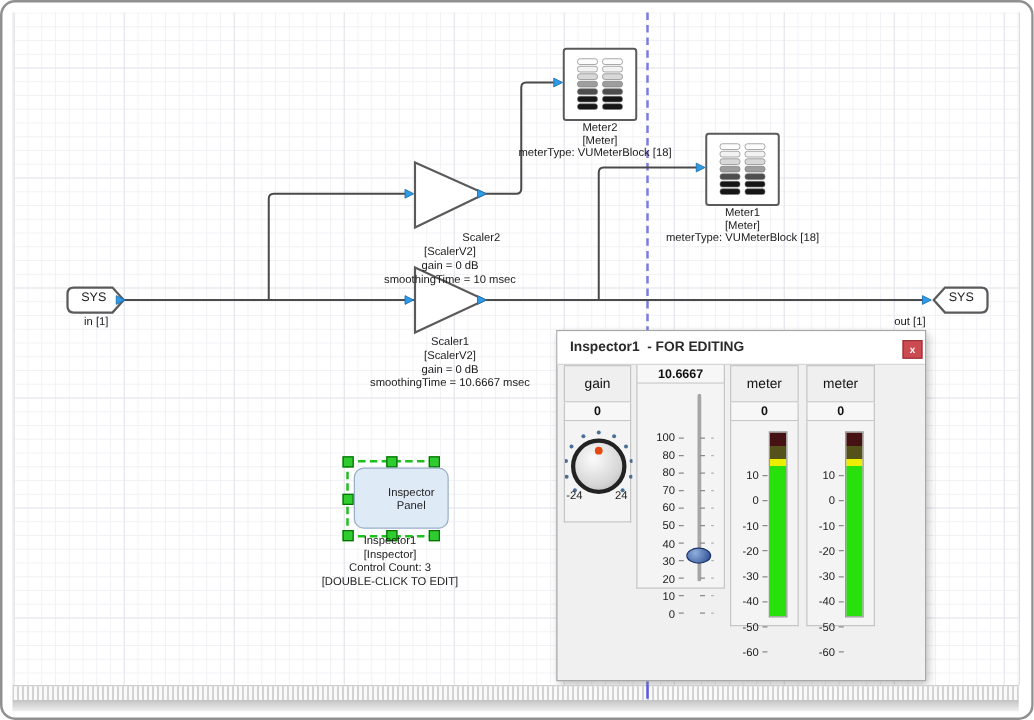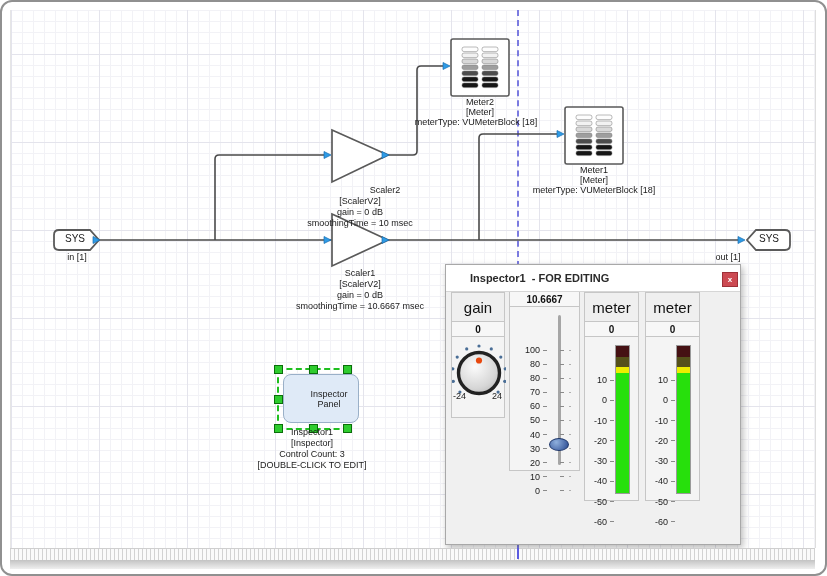--- a/index.html
+++ b/index.html
@@ -23,25 +23,25 @@
 
   
   .sel{position:absolute;left:275px;top:366px;width:68px;height:58px;border:2px dashed #1fbf1f;}
   .handle{position:absolute;width:7px;height:7px;background:#2ecc2e;border:1px solid #0a6e0a;}
   .panelblock{position:absolute;left:281px;top:372px;width:58px;height:47px;background:#dfeaf7;border:1px solid #9ab0c8;border-radius:8px;
      display:flex;align-items:center;justify-content:center;text-align:center;font-size:9px;line-height:10px;color:#222;padding-left:16px;}
 
   
   .win{position:absolute;left:443px;top:262px;width:294px;height:279px;background:#f0f0f0;border:1px solid #a8a8a8;box-shadow:2px 3px 7px rgba(0,0,0,.28);}
   .titlebar{position:absolute;left:0;top:0;right:0;height:26px;background:#ffffff;border-bottom:1px solid #d6d6d6;display:flex;align-items:center;}
-  .titletext{padding-left:24px;font-size:11px;font-weight:700;color:#2a2a2a;white-space:pre;}
+  .titletext{padding-left:10px;font-size:11px;font-weight:700;color:#2a2a2a;white-space:pre;}
   .closebtn{position:absolute;right:2px;top:7px;width:14px;height:13px;background:#cc4a52;border:1px solid #9e3038;color:#fff;
      font-size:8px;font-weight:700;display:flex;align-items:center;justify-content:center;line-height:1;cursor:default;}
   .col{position:absolute;top:27px;}
-  .cell-h{height:28px;border:1px solid #c6c6c6;background:#efefef;display:flex;align-items:center;justify-content:center;font-size:15px;color:#111;}
+  .cell-h{height:28px;border:1px solid #c6c6c6;background:#efefef;display:flex;align-items:center;justify-content:center;font-size:11px;color:#111;}
   .cell-v{height:14px;border:1px solid #c6c6c6;border-top:none;background:#f7f7f7;display:flex;align-items:center;justify-content:center;font-size:10px;font-weight:700;color:#111;}
   .cell-p{border:1px solid #c6c6c6;border-top:none;background:#f4f4f4;position:relative;}
   .knoblabel{position:absolute;font-size:9px;color:#222;}
   .groove{position:absolute;left:48px;top:8px;width:3px;height:150px;background:#a6a6a6;border-radius:2px;}
   .rows{position:absolute;display:flex;flex-direction:column;justify-content:space-between;margin-top:32px;}
   .srow,.mrow{display:flex;align-items:center;height:10px;}
   .slbl{width:26px;text-align:right;font-size:9px;color:#222;}
   .mlbl{width:20px;text-align:right;font-size:9px;color:#222;}
   .tk{width:4px;height:1px;background:#8a8a8a;margin-left:3px;}
   .tkr{width:4px;height:1px;background:#8a8a8a;margin-left:13px;}

